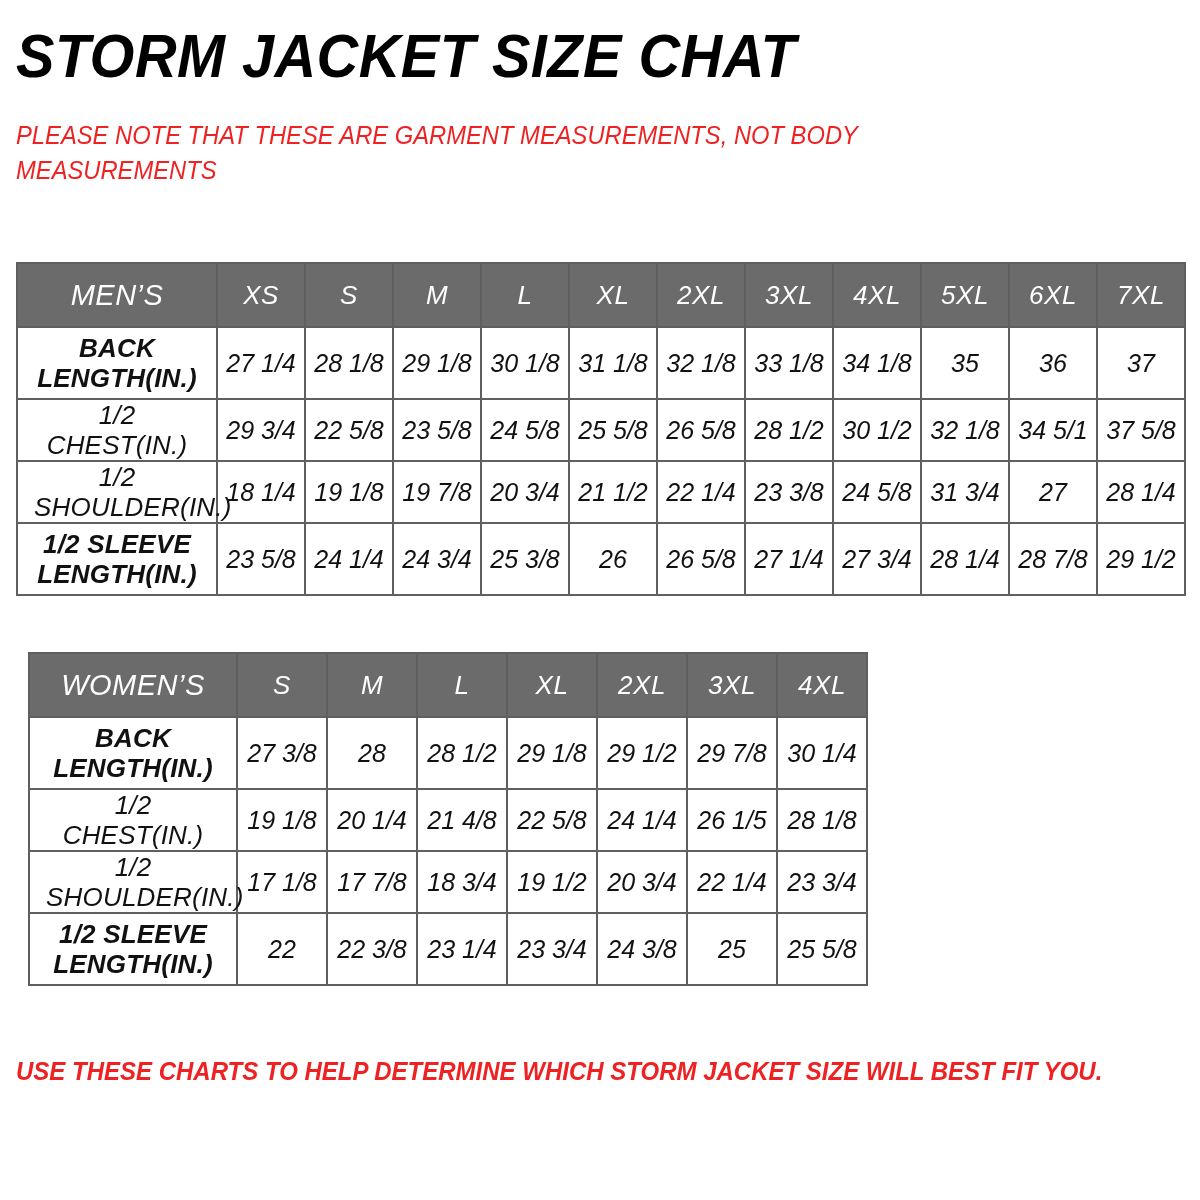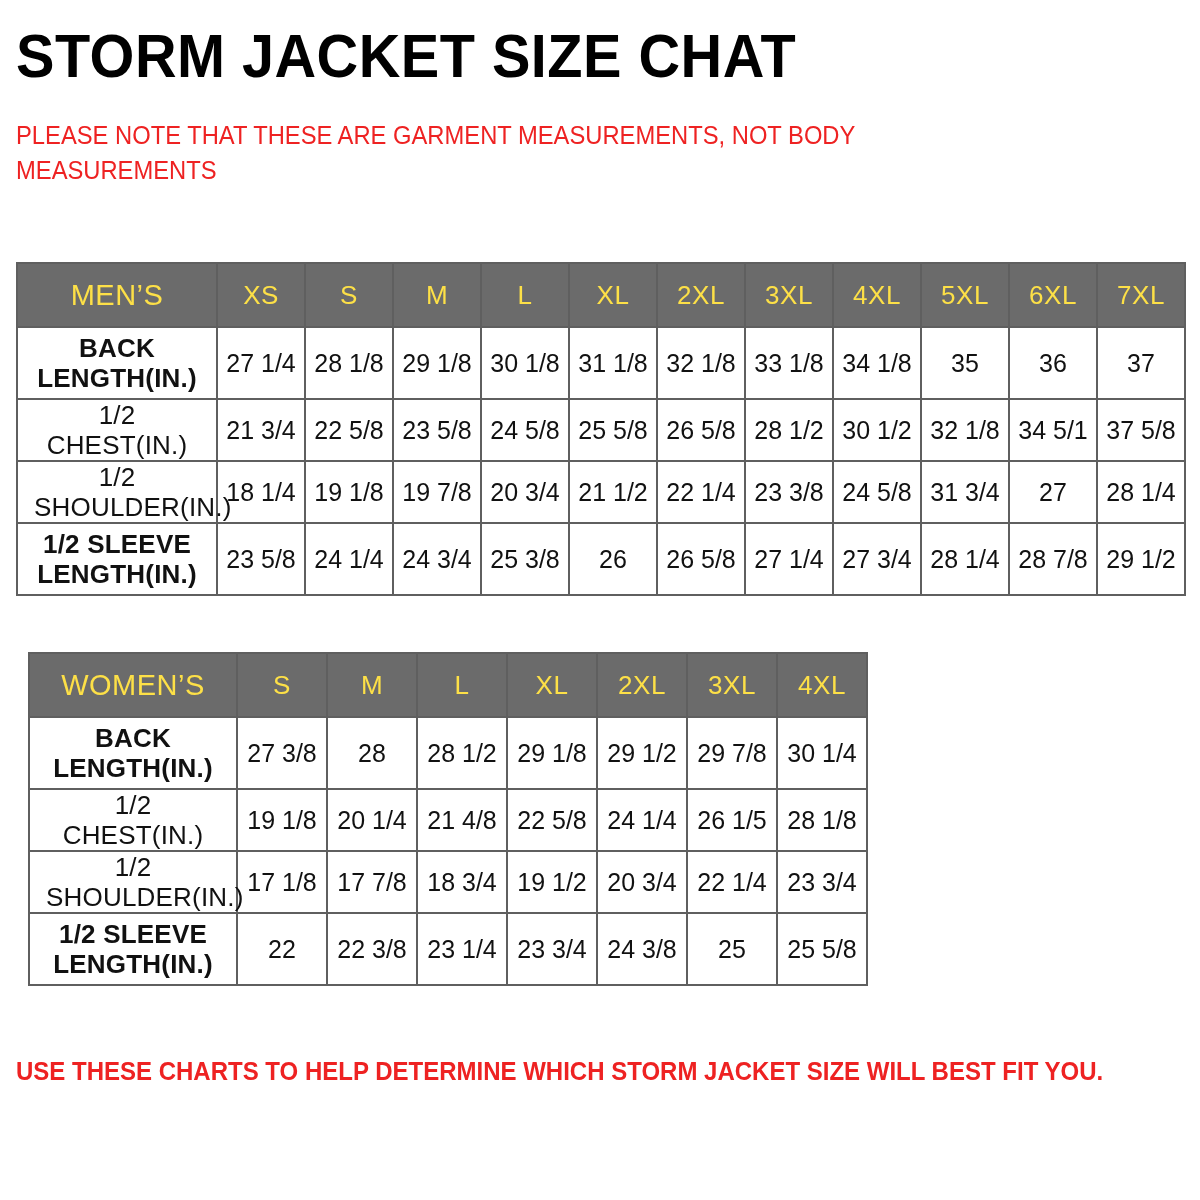--- a/index.html
+++ b/index.html
@@ -14,20 +14,21 @@
     color: #000000;
     overflow: hidden;
     position: relative;
   }
 
   .page {
     position: relative;
     width: 1036px;
     height: 1200px;
     box-sizing: border-box;
+    font-style: italic;
   }
 
   
   .title {
     position: absolute;
     left: 16px;
     top: 24px;
     font-family: "Liberation Sans", sans-serif;
     font-weight: bold;
     font-size: 62px;
@@ -75,21 +76,21 @@
   table.size-table td,
   table.size-table th {
     border: 2px solid #5f5f5f;
     text-align: center;
     vertical-align: middle;
     padding: 0;
     background: #ffffff;
   }
   table.size-table thead th {
     background: #6b6b6b;
-    color: #fde047;
+    color: #ffffff;
     font-weight: normal;
     font-size: 26px;
     height: 62px;
     letter-spacing: 0.5px;
   }
   table.size-table thead th.corner {
     font-size: 29px;
   }
   table.size-table tbody td {
     font-size: 25px;
@@ -179,21 +180,21 @@
         <td>31  1/8</td>
         <td>32  1/8</td>
         <td>33  1/8</td>
         <td>34  1/8</td>
         <td>35</td>
         <td>36</td>
         <td>37</td>
       </tr>
       <tr>
         <td class="rowlabel">1/2  CHEST(IN.)</td>
-        <td>21  3/4</td>
+        <td>29  3/4</td>
         <td>22  5/8</td>
         <td>23  5/8</td>
         <td>24  5/8</td>
         <td>25  5/8</td>
         <td>26  5/8</td>
         <td>28  1/2</td>
         <td>30  1/2</td>
         <td>32  1/8</td>
         <td>34  5/1</td>
         <td>37  5/8</td>

